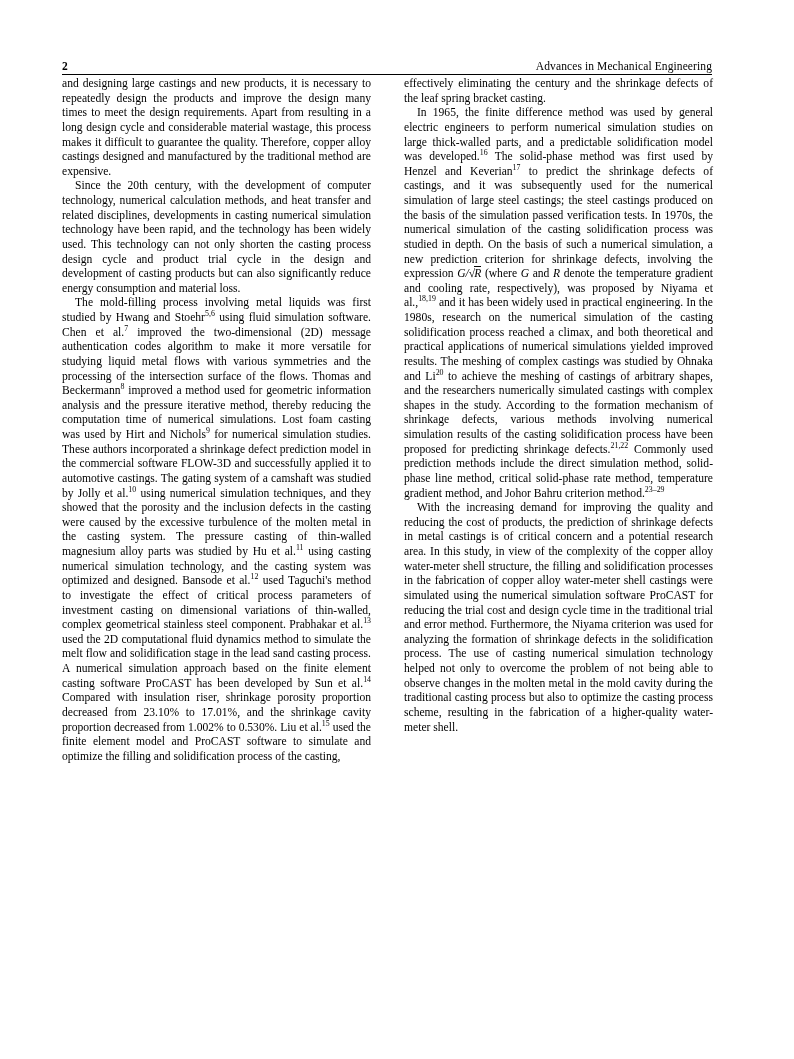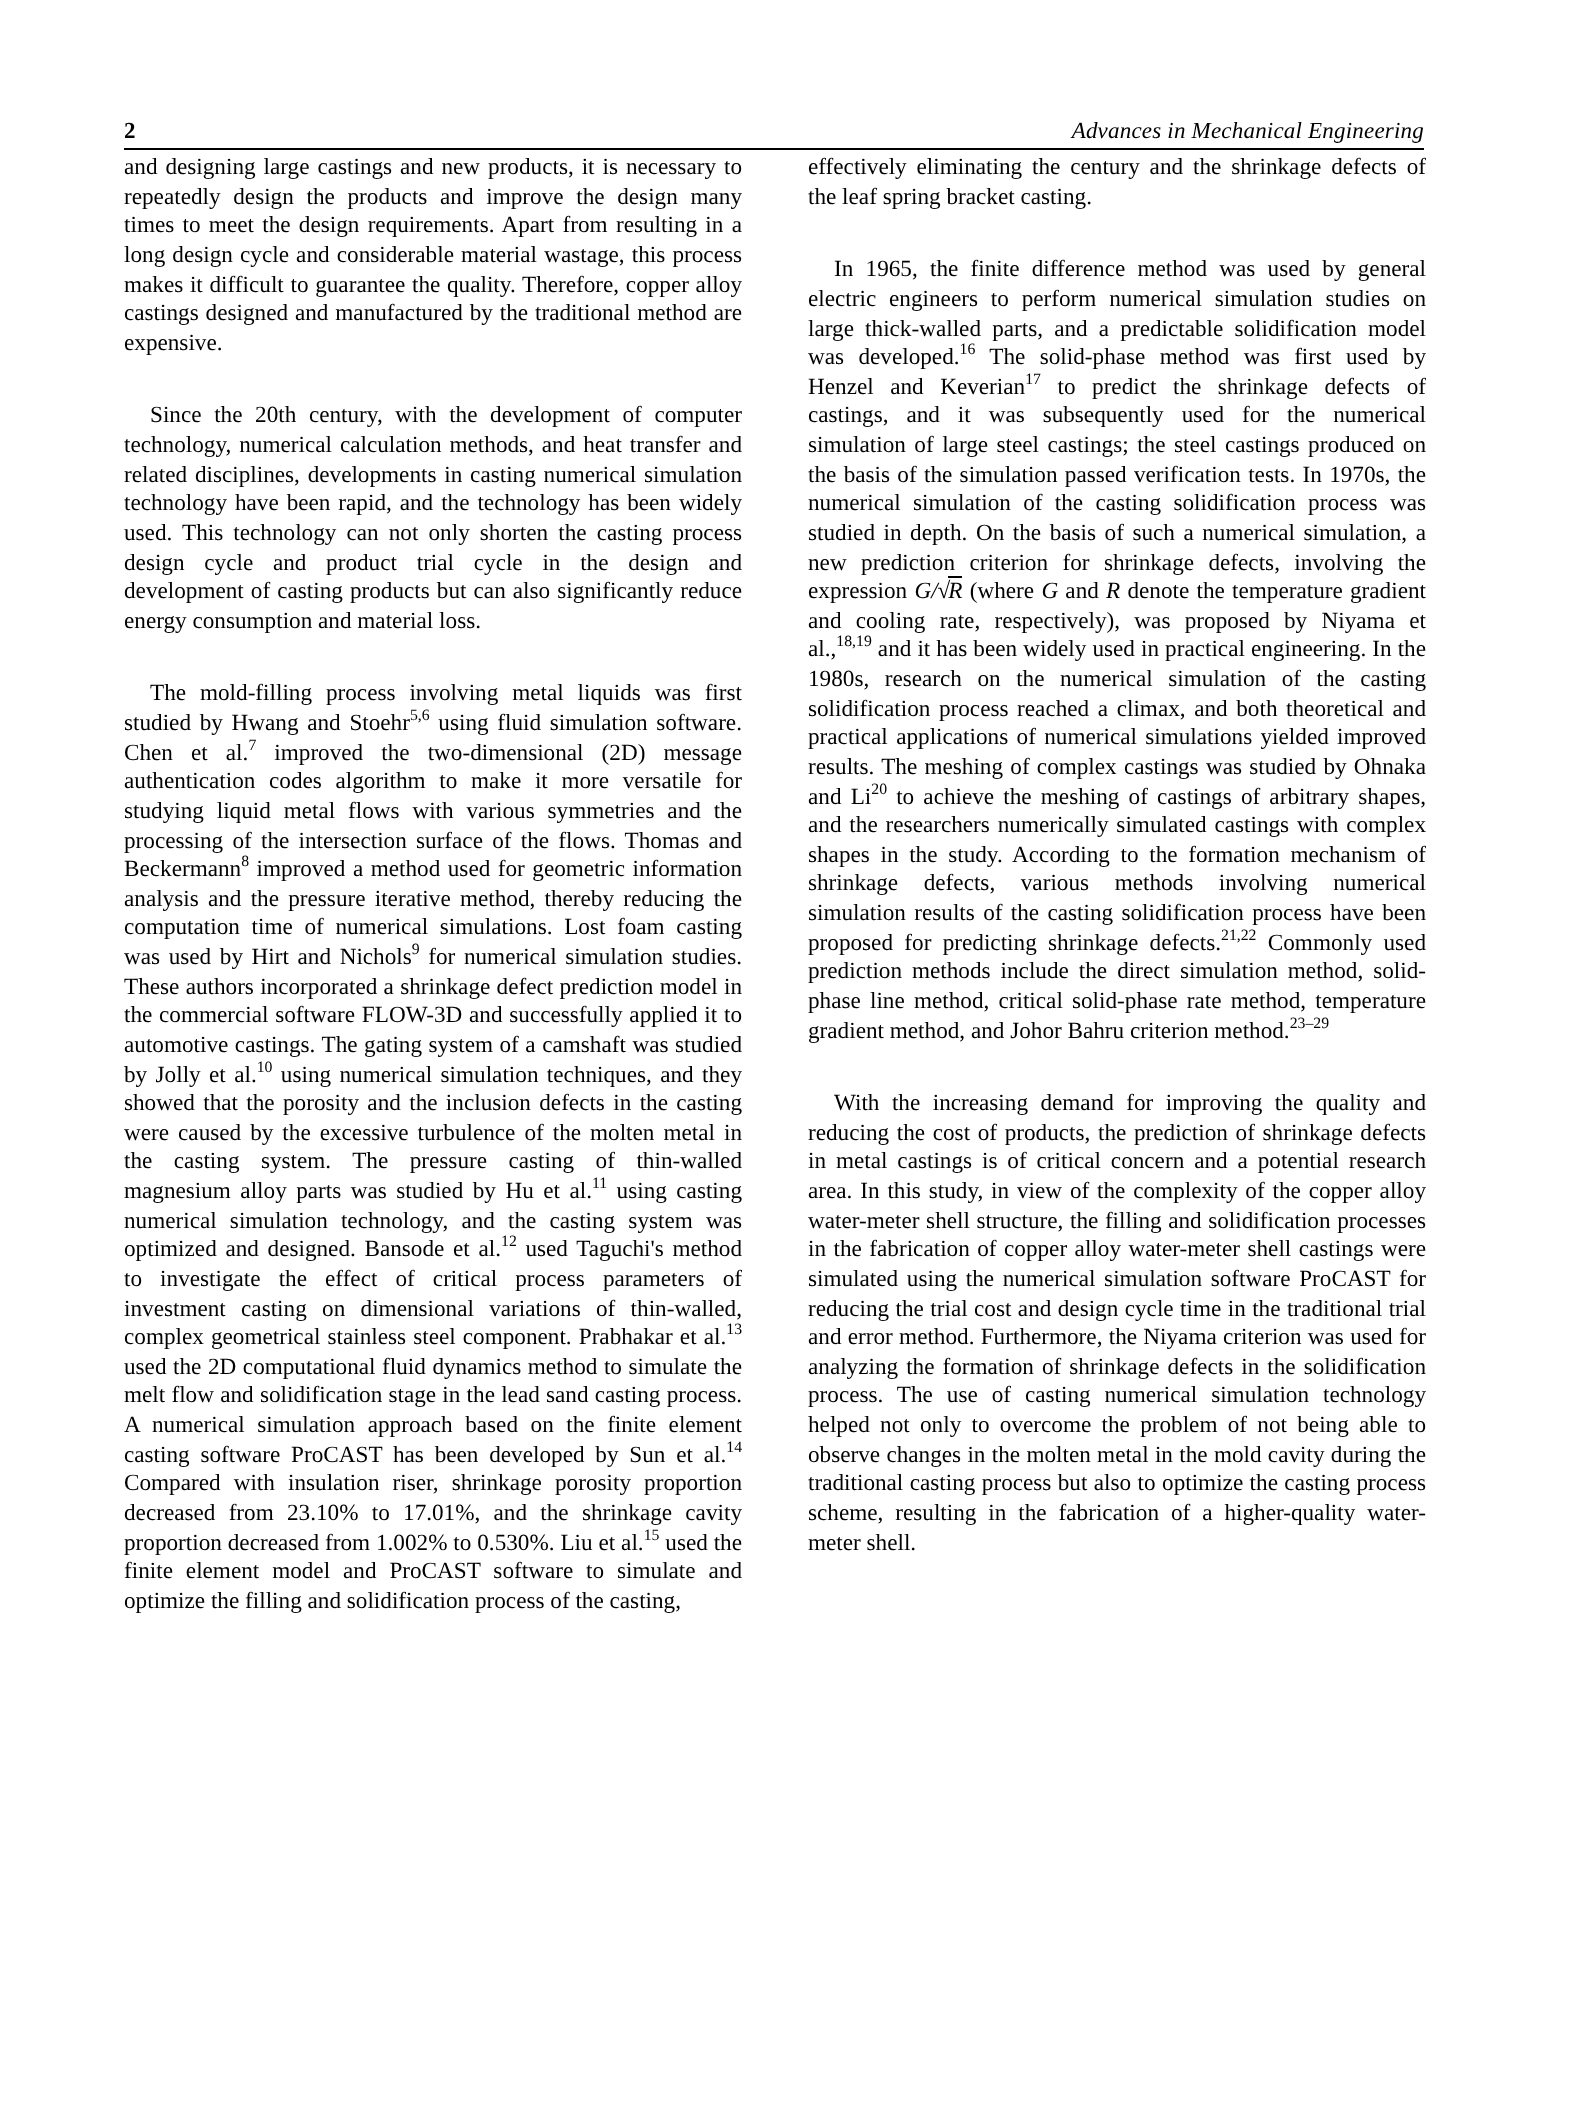--- a/index.html
+++ b/index.html
@@ -39,21 +39,20 @@
     padding-bottom: 2px;
   }
   .folio {
     font-size: 11.5px;
     font-weight: bold;
     font-family: "Liberation Serif", "DejaVu Serif", serif;
     line-height: 1;
   }
   .journal-title {
     font-size: 11.5px;
-    font-style: italic;
     font-family: "Liberation Serif", "DejaVu Serif", serif;
     line-height: 1;
     letter-spacing: 0.1px;
     margin-left: 25px;
   }
 
   
   .columns {
     position: absolute;
     left: 62px;
@@ -70,21 +69,20 @@
     margin: 0;
     font-size: 11.6px;
     line-height: 14.62px;
     text-align: justify;
     text-justify: inter-word;
     hyphens: manual;
     font-family: "Liberation Serif", "DejaVu Serif", serif;
   }
   p.para + p.para {
     text-indent: 13px;
-    margin-top: 22px;
   }
   p.indent {
     text-indent: 13px;
   }
 
   sup {
     font-size: 0.68em;
     vertical-align: super;
     line-height: 0;
   }

